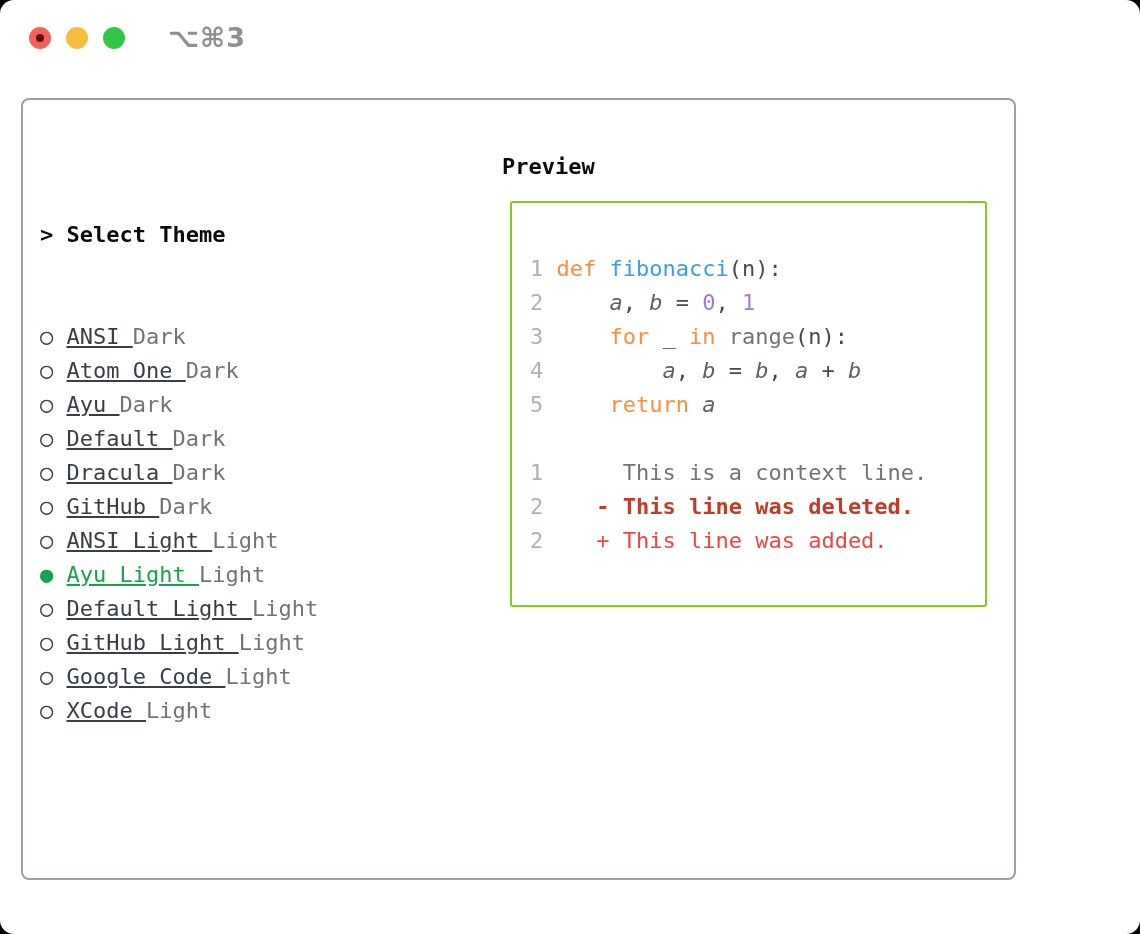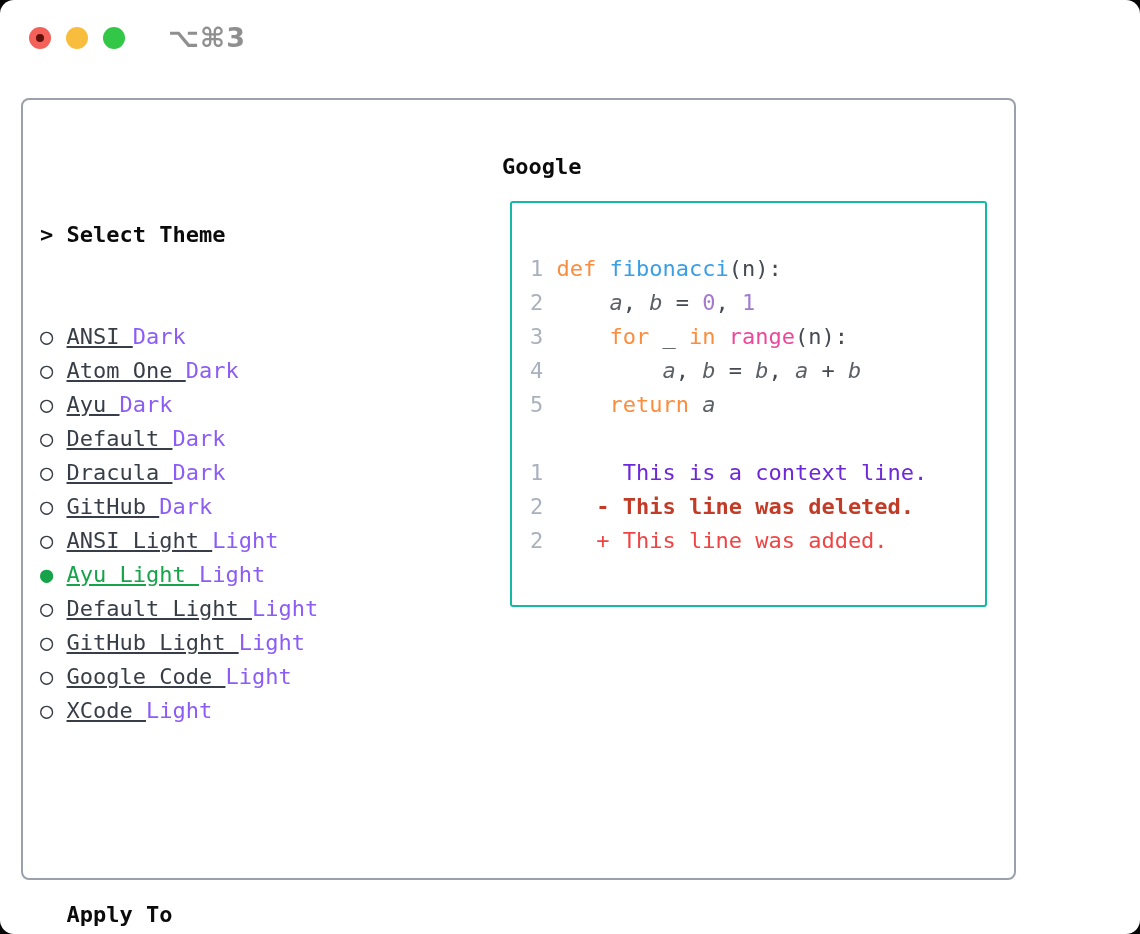--- a/index.html
+++ b/index.html
@@ -40,44 +40,44 @@
 
   .left-col {
     position: absolute; left: 17px; top: 50px;
     font-size: 22px; line-height: 34px; white-space: pre; color: #383e47;
   }
   .row { height: 34px; }
   .prompt { color: #0b0b0b; font-weight: bold; }
   .hdr { color: #0b0b0b; font-weight: bold; }
   .bullet { color: #383e47; }
   .name { color: #383e47; text-decoration: underline; }
-  .variant { color: #8b5cf6; }
+  .variant { color: #737373; }
   .selected .bullet, .selected .name, .selected .label { color: #16a34a; }
   .apply-hdr { color: #0b0b0b; font-weight: bold; }
 
   
   .preview-title {
     position: absolute; left: 479px; top: 50px;
     font-size: 22px; line-height: 34px; font-weight: bold; color: #0b0b0b;
   }
   .preview-box {
     position: absolute; left: 487px; top: 101px; width: 477px; height: 406px;
-    border: 2px solid #14b8a6; border-radius: 3px; background: #ffffff;
+    border: 2px solid #84cc16; border-radius: 3px; background: #ffffff;
     padding: 49px 0 0 18px;
     font-size: 22px; line-height: 34px; white-space: pre;
   }
   .code-line { height: 34px; }
   .ln { display: inline-block; width: 2ch; color: #a9b1bd; }
   .tk-kw  { color: #fa8d3e; }
   .tk-fn  { color: #399ee6; }
   .tk-num { color: #a37acc; }
-  .tk-rng { color: #ec4899; }
+  .tk-rng { color: #737373; }
   .tk-pun { color: #454a52; }
   .tk-var { color: #5c6166; font-style: italic; }
-  .tk-ctx { color: #6d28d9; }
+  .tk-ctx { color: #737373; }
   .tk-del { color: #c23b26; font-weight: bold; }
   .tk-add { color: #ef4444; }
 </style>
 </head>
 <body>
 
 <div class="window">
 
   <div class="titlebar">
     <div class="light light-close"></div>
@@ -85,24 +85,23 @@
     <div class="light light-zoom"></div>
     <div class="shortcut">⌥⌘3</div>
   </div>
 
   <div class="panel">
 
     <div class="left-col">
       <div class="row"><span class="prompt">&gt; </span><span class="hdr">Select Theme</span></div>
       <div><div class="row"><span class="bullet">○ </span><span class="name">ANSI </span><span class="variant">Dark</span></div><div class="row"><span class="bullet">○ </span><span class="name">Atom One </span><span class="variant">Dark</span></div><div class="row"><span class="bullet">○ </span><span class="name">Ayu </span><span class="variant">Dark</span></div><div class="row"><span class="bullet">○ </span><span class="name">Default </span><span class="variant">Dark</span></div><div class="row"><span class="bullet">○ </span><span class="name">Dracula </span><span class="variant">Dark</span></div><div class="row"><span class="bullet">○ </span><span class="name">GitHub </span><span class="variant">Dark</span></div><div class="row"><span class="bullet">○ </span><span class="name">ANSI Light </span><span class="variant">Light</span></div><div class="row selected"><span class="bullet">● </span><span class="name">Ayu Light </span><span class="variant">Light</span></div><div class="row"><span class="bullet">○ </span><span class="name">Default Light </span><span class="variant">Light</span></div><div class="row"><span class="bullet">○ </span><span class="name">GitHub Light </span><span class="variant">Light</span></div><div class="row"><span class="bullet">○ </span><span class="name">Google Code </span><span class="variant">Light</span></div><div class="row"><span class="bullet">○ </span><span class="name">XCode </span><span class="variant">Light</span></div></div>
       <div class="row"> </div>
-      <div class="row"><span>  </span><span class="apply-hdr">Apply To</span></div>
       
       
       
     </div>
 
-    <div class="preview-title">Google</div>
+    <div class="preview-title">Preview</div>
 
     <div class="preview-box"><div class="code-line"><span class="ln">1</span><span class="tk-kw">def </span><span class="tk-fn">fibonacci</span><span class="tk-pun">(n):</span></div><div class="code-line"><span class="ln">2</span><span class="tk-pun">    </span><span class="tk-var">a</span><span class="tk-pun">, </span><span class="tk-var">b</span><span class="tk-pun"> = </span><span class="tk-num">0</span><span class="tk-pun">, </span><span class="tk-num">1</span></div><div class="code-line"><span class="ln">3</span><span class="tk-pun">    </span><span class="tk-kw">for </span><span class="tk-pun">_ </span><span class="tk-kw">in </span><span class="tk-rng">range</span><span class="tk-pun">(n):</span></div><div class="code-line"><span class="ln">4</span><span class="tk-pun">        </span><span class="tk-var">a</span><span class="tk-pun">, </span><span class="tk-var">b</span><span class="tk-pun"> = </span><span class="tk-var">b</span><span class="tk-pun">, </span><span class="tk-var">a</span><span class="tk-pun"> + </span><span class="tk-var">b</span></div><div class="code-line"><span class="ln">5</span><span class="tk-pun">    </span><span class="tk-kw">return </span><span class="tk-var">a</span></div><div class="code-line"><span class="ln"></span></div><div class="code-line"><span class="ln">1</span><span class="tk-ctx">     This is a context line.</span></div><div class="code-line"><span class="ln">2</span><span class="tk-del">   - This line was deleted.</span></div><div class="code-line"><span class="ln">2</span><span class="tk-add">   + This line was added.</span></div></div>
 
   </div>
 </div>
 
 </body></html>

